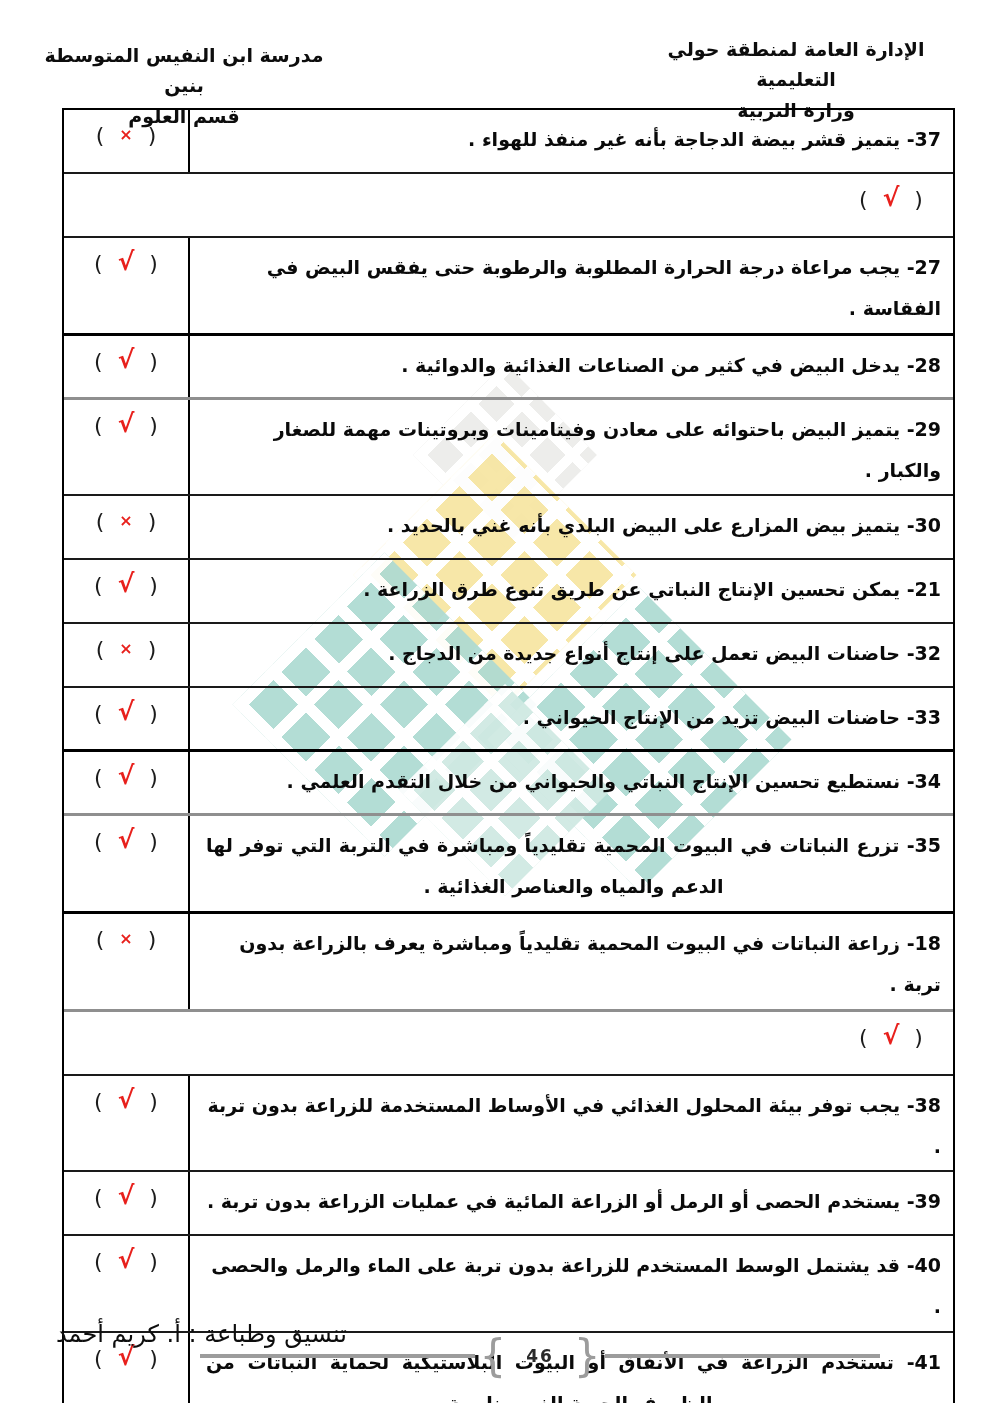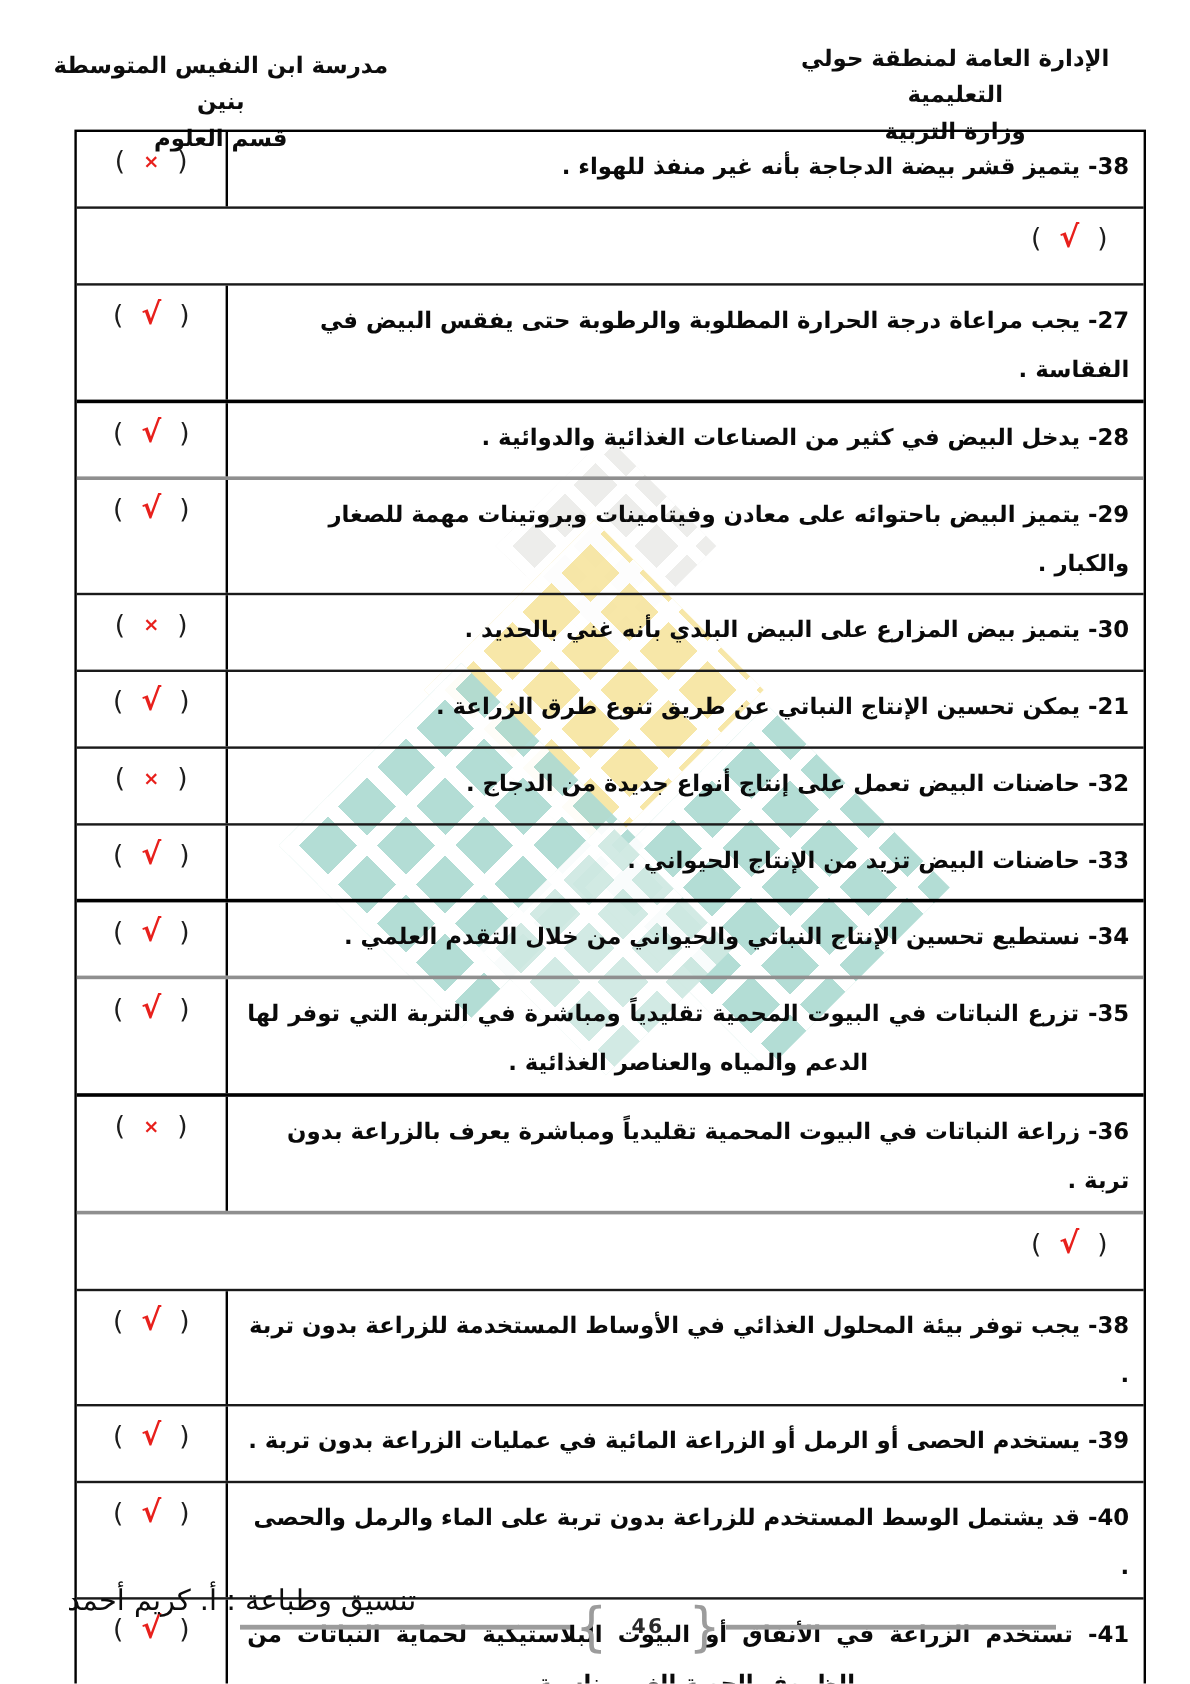--- a/index.html
+++ b/index.html
@@ -85,21 +85,21 @@
   <div>الإدارة العامة لمنطقة حولي التعليمية</div>
   <div>وزارة التربية</div>
 </div>
 <div id="school-block" class="hdr">
   <div>مدرسة ابن النفيس المتوسطة بنين</div>
   <div>قسم العلوم</div>
 </div>
 
 <div id="quiz-table">
   <div class="row">
-    <div class="statement">38- يتميز قشر بيضة الدجاجة بأنه غير منفذ للهواء .</div>
+    <div class="statement">37- يتميز قشر بيضة الدجاجة بأنه غير منفذ للهواء .</div>
     <div class="markcell">
       <span class="paren">(</span>
       <span class="mark mark-x">×</span>
       <span class="paren">)</span>
     </div>
   </div>
 
   <div class="row">
     <div class="markcell">
       <span class="paren">(</span>
@@ -183,21 +183,21 @@
   <div class="row sep-thick row-xl wrap-center">
     <div class="statement">35- تزرع النباتات في البيوت المحمية تقليدياً ومباشرة في التربة التي توفر لها الدعم والمياه والعناصر الغذائية .</div>
     <div class="markcell">
       <span class="paren">(</span>
       <span class="mark mark-check">√</span>
       <span class="paren">)</span>
     </div>
   </div>
 
   <div class="row sep-gray">
-    <div class="statement">36- زراعة النباتات في البيوت المحمية تقليدياً ومباشرة يعرف بالزراعة بدون تربة .</div>
+    <div class="statement">18- زراعة النباتات في البيوت المحمية تقليدياً ومباشرة يعرف بالزراعة بدون تربة .</div>
     <div class="markcell">
       <span class="paren">(</span>
       <span class="mark mark-x">×</span>
       <span class="paren">)</span>
     </div>
   </div>
 
   <div class="row">
     <div class="markcell">
       <span class="paren">(</span>

